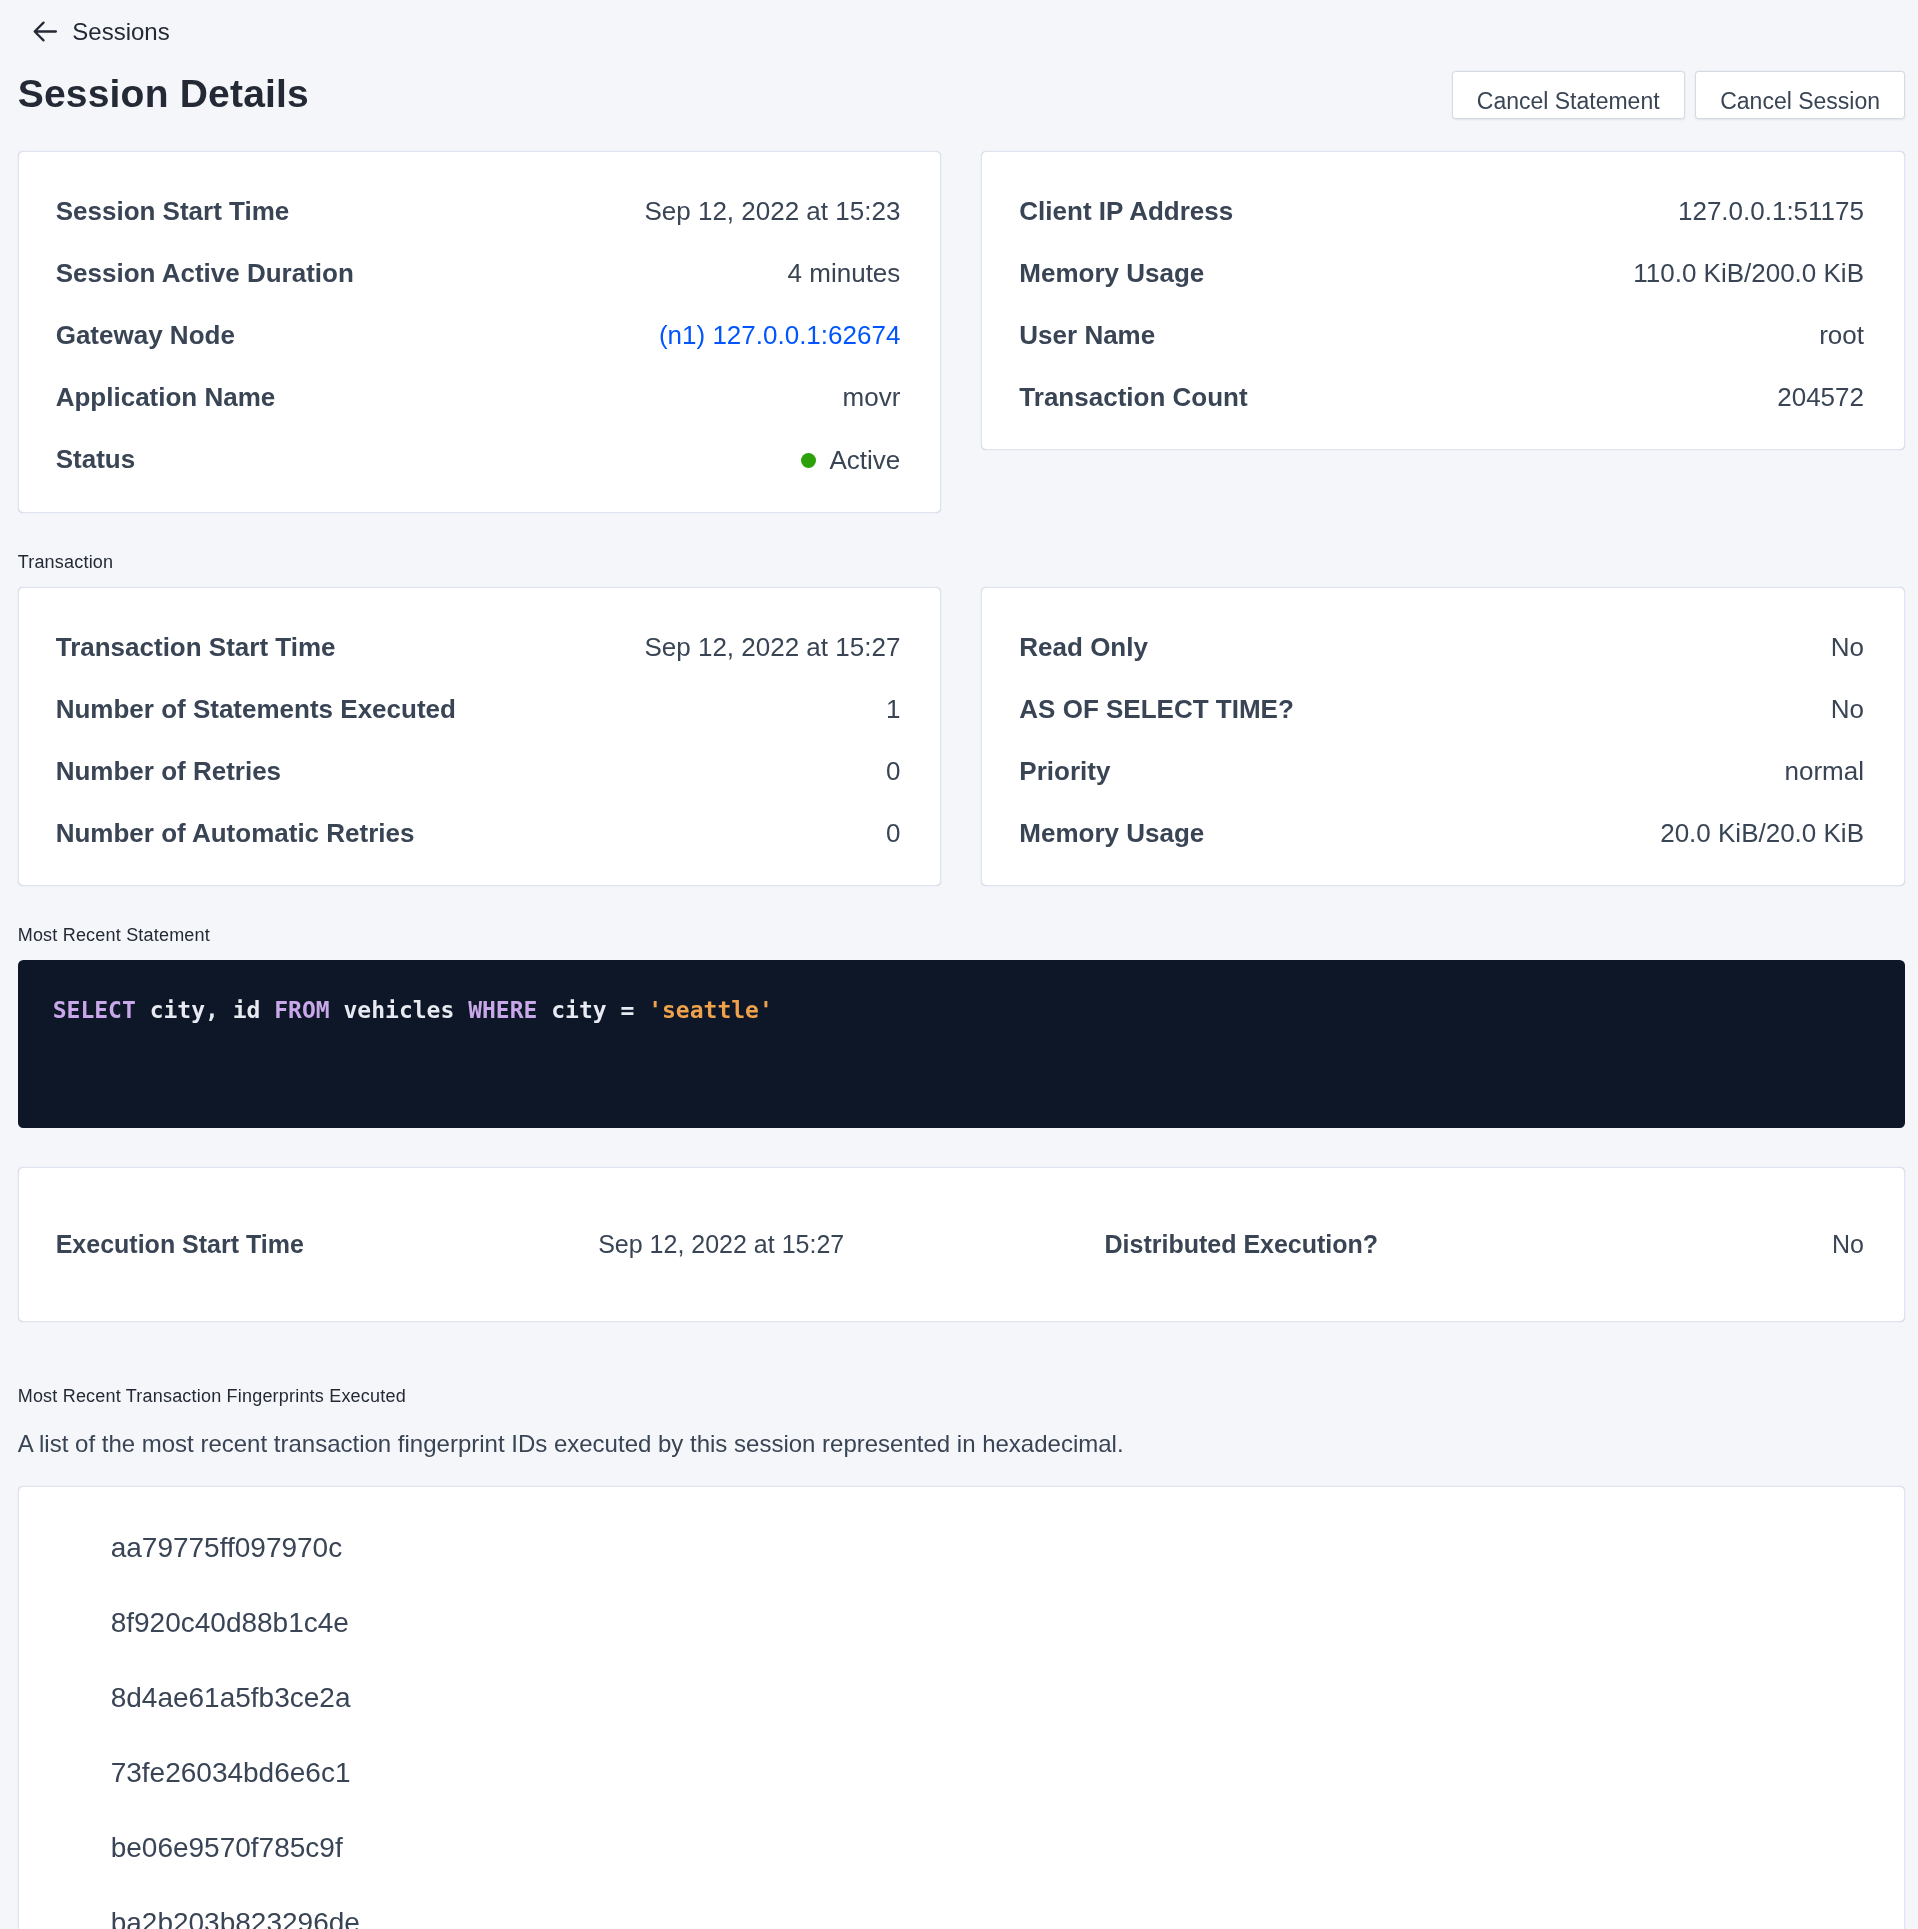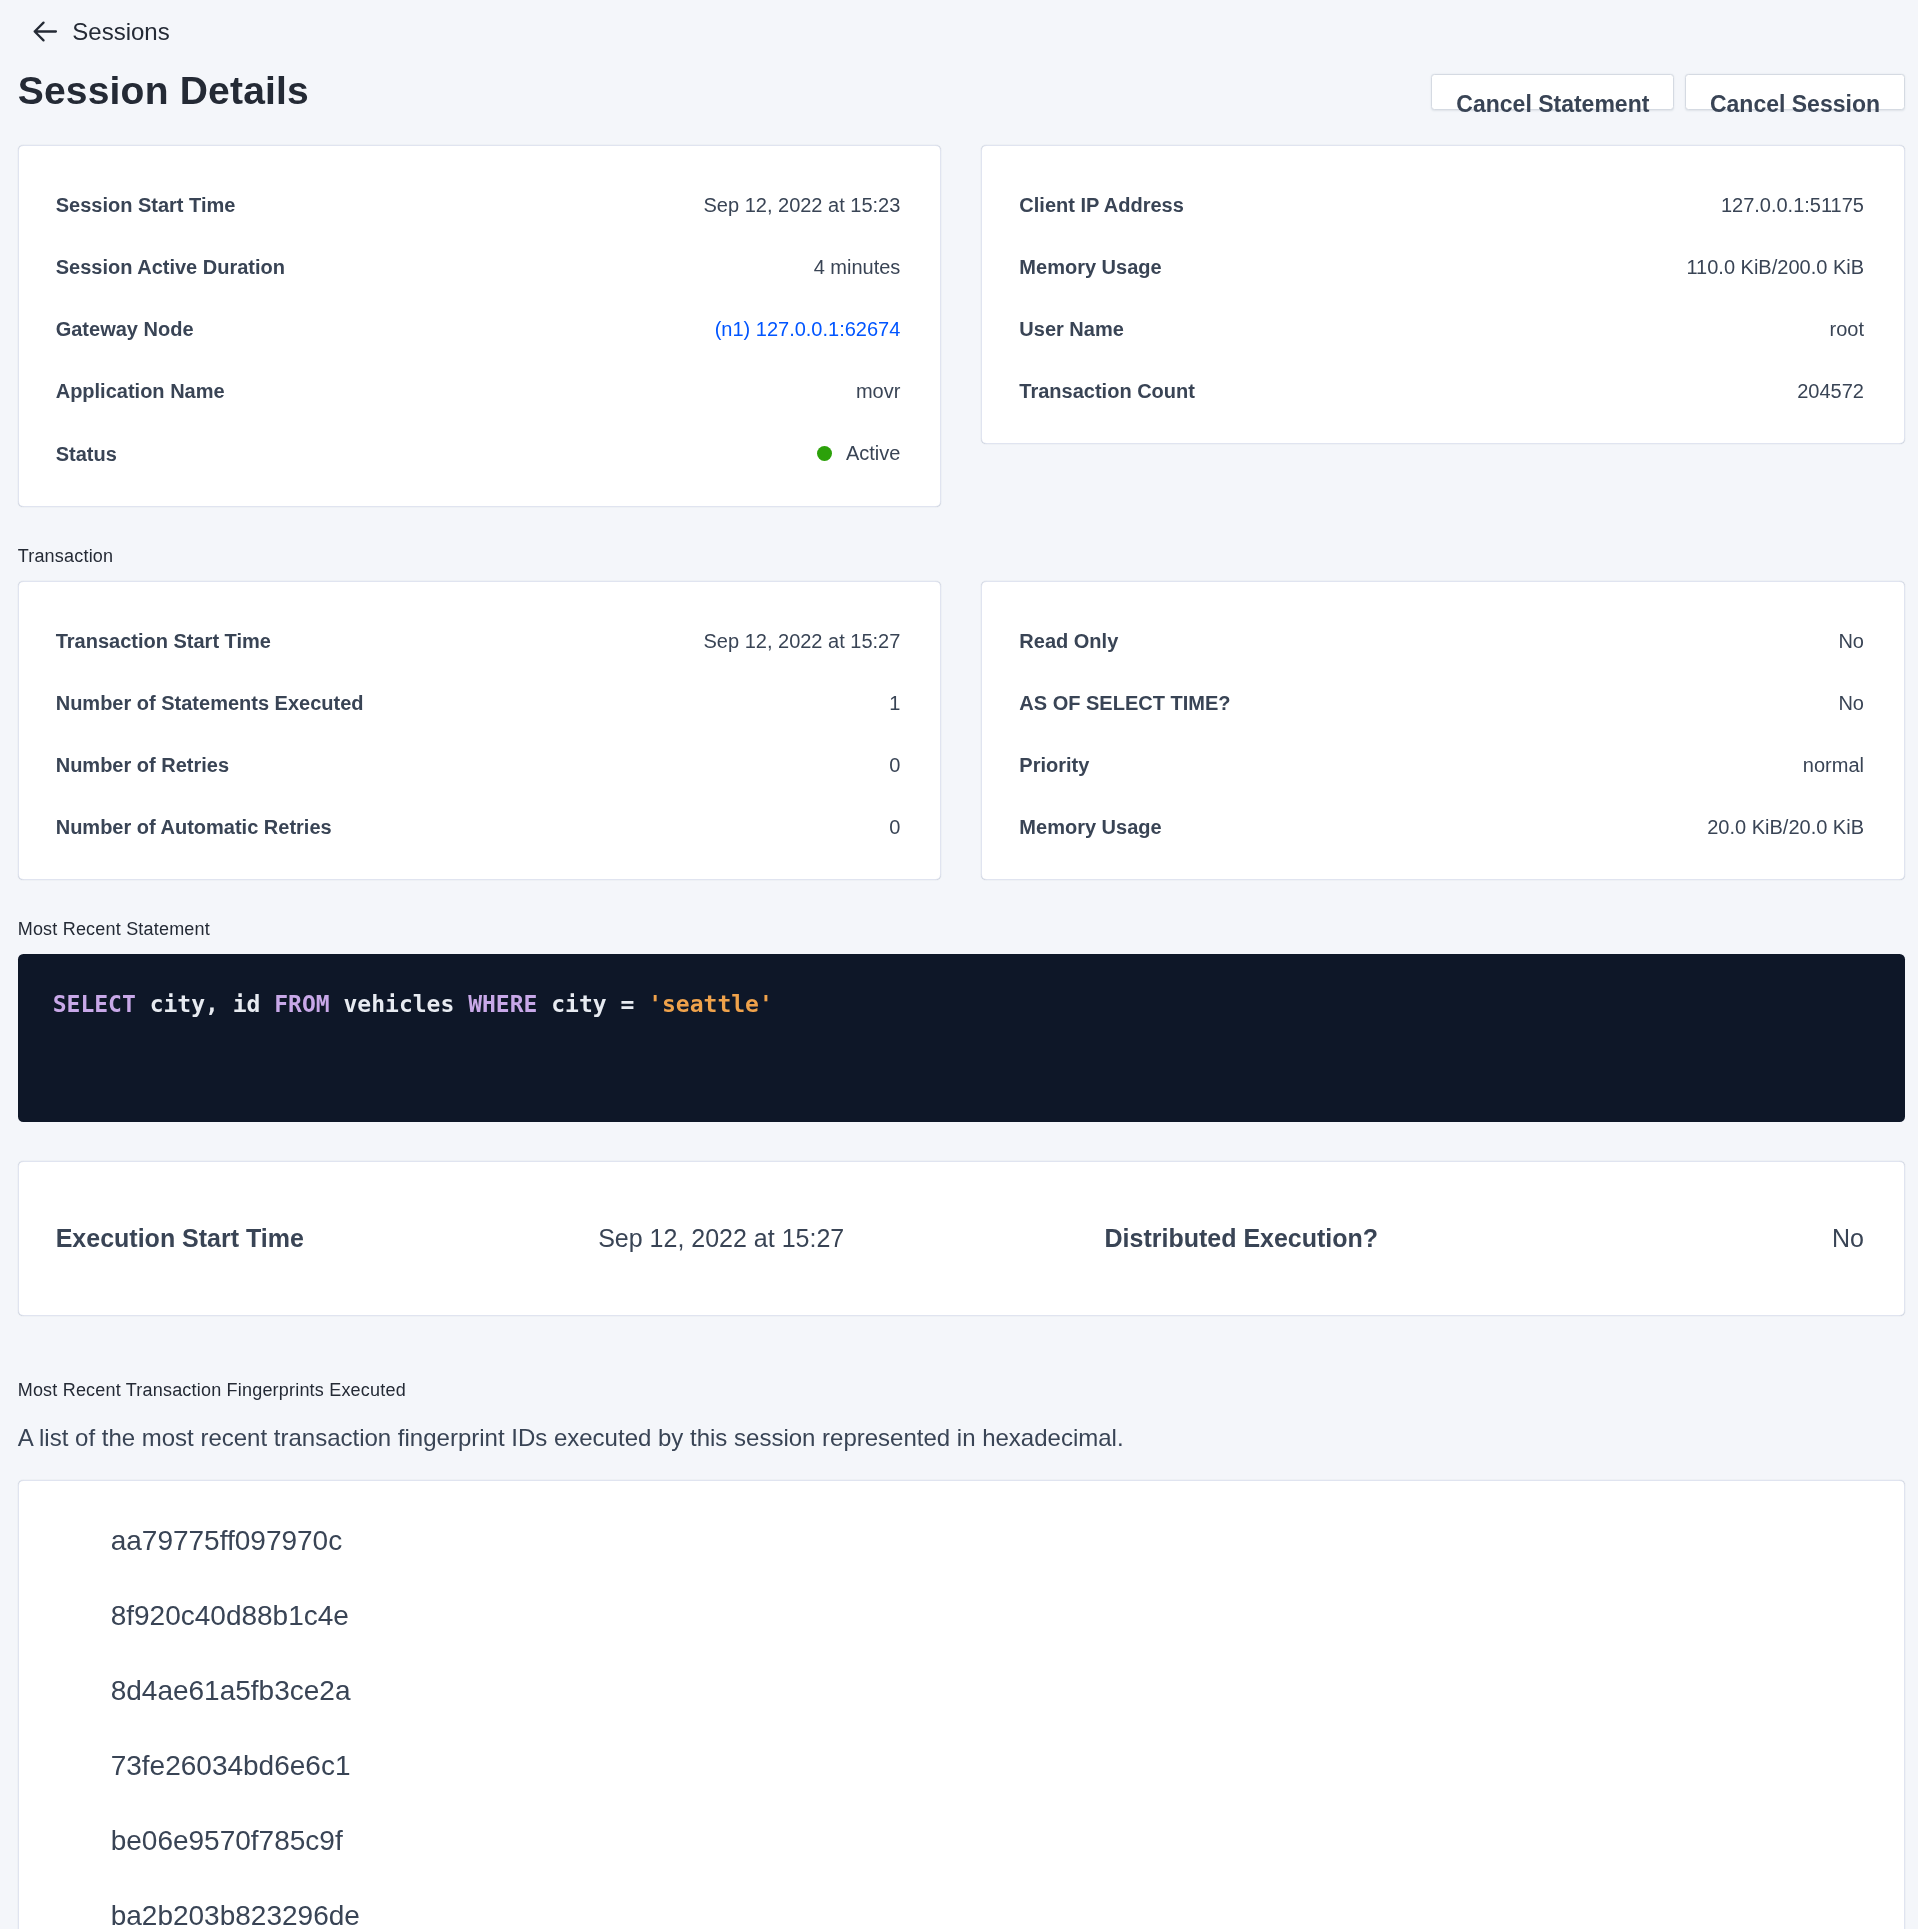--- a/index.html
+++ b/index.html
@@ -20,41 +20,41 @@
   .breadcrumb svg { display: block; }
 
   
   .header-row {
     display: flex; justify-content: space-between; align-items: center;
     margin-top: 23px;
   }
   .page-title { font-size: 39px; font-weight: 700; color: #242A35; letter-spacing: 0.2px; }
   .btn-group { display: flex; gap: 10.6px; margin-top: 1.8px; }
   .btn {
-    height: 36px; padding: 16px 24px; background: #FFFFFF;
+    height: 48px; padding: 16px 24px; background: #FFFFFF;
     border: 0.9px solid #D5DAE2; border-radius: 3.5px;
     font-family: "Liberation Sans", sans-serif;
-    font-size: 23px; font-weight: 700; color: #394455;
+    font-size: 23px; font-weight: 400; color: #394455;
     box-shadow: 0 0.9px 1.8px rgba(67,90,111,0.12);
     cursor: pointer;
   }
 
   
   .card {
     background: #FFFFFF;
     border: 0.9px solid #E0E4F0;
     border-radius: 5.3px;
     box-shadow: 0 0 0.9px rgba(67,90,111,0.40);
   }
   .two-col { display: grid; grid-template-columns: 1fr 1fr; gap: 40px; align-items: start; }
   .cards-row-1 { margin-top: 32px; }
   .info-card { padding: 44px 40px 37px 37px; }
   .info-row {
     display: flex; justify-content: space-between; align-items: baseline;
-    font-size: 20px; line-height: 30px; margin-bottom: 32px;
+    font-size: 26px; line-height: 30px; margin-bottom: 32px;
   }
   .info-row:last-child { margin-bottom: 0; }
   .info-label { font-weight: 700; color: #394455; }
   .info-value { font-weight: 400; color: #394455; text-align: right; }
   .node-link { color: #0055FF; text-decoration: none; font-weight: 400; }
   .status-value { display: inline-flex; align-items: center; gap: 14px; }
   .status-dot {
     width: 15px; height: 15px; border-radius: 50%;
     background: #2CA10A; display: inline-block;
   }

